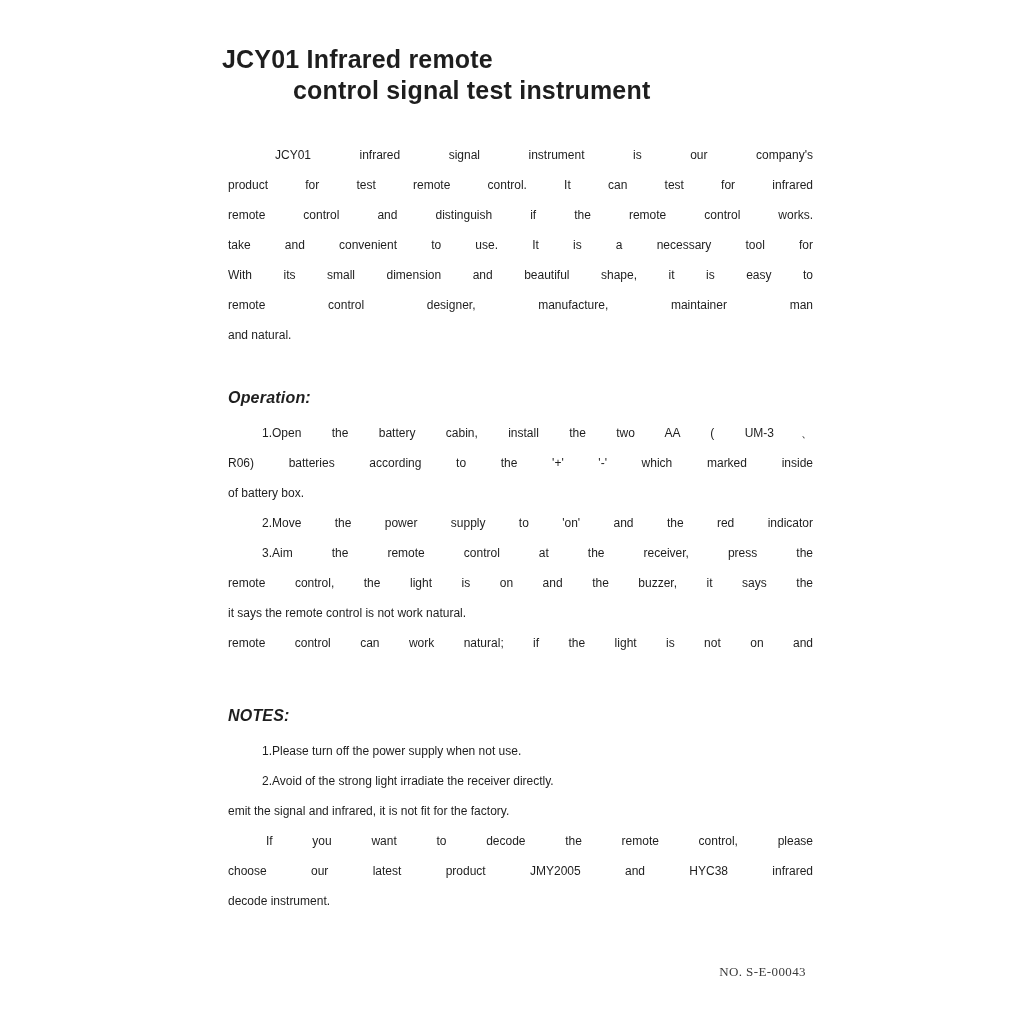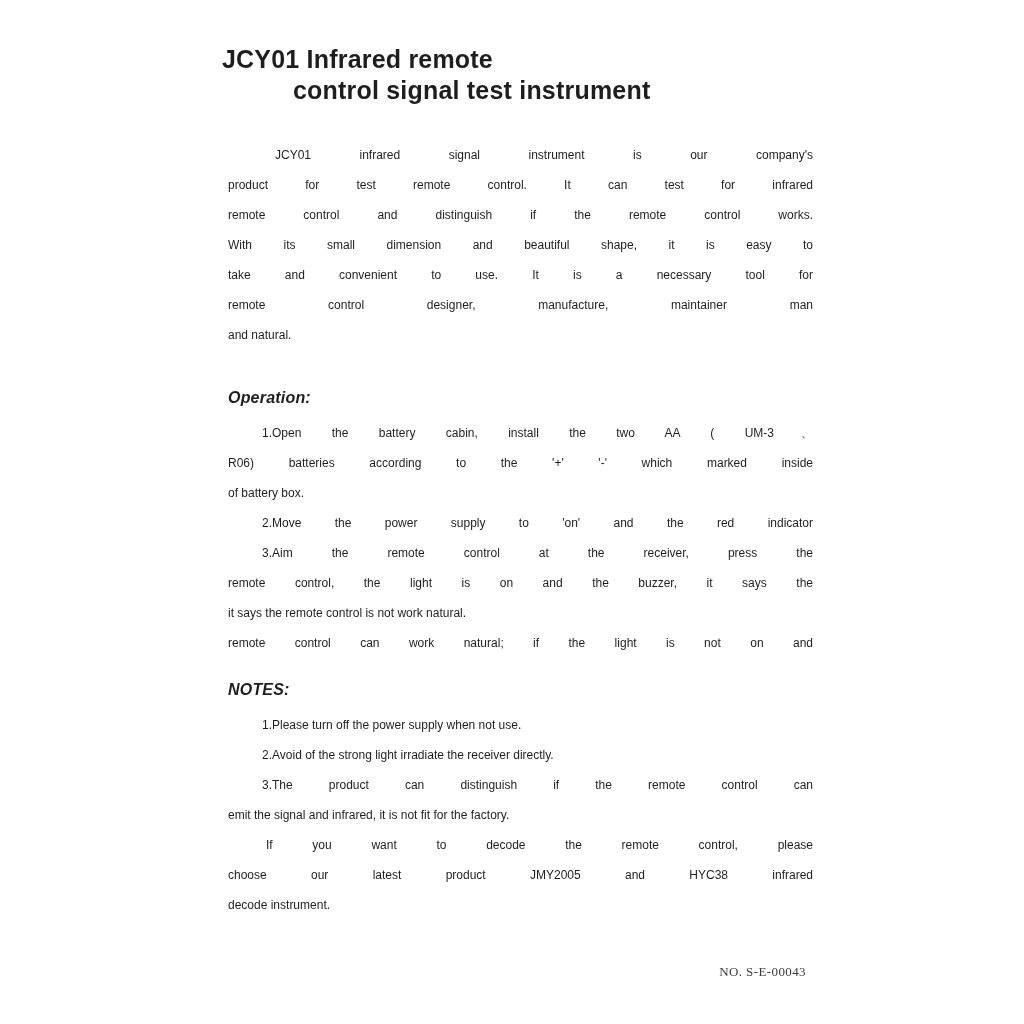--- a/index.html
+++ b/index.html
@@ -54,21 +54,21 @@
   .intro { margin-top: 34px; }
 
   .section-heading {
     font-size: 16px;
     line-height: 28px;
     font-weight: bold;
     margin: 34px 0 6px 0;
     letter-spacing: 0.2px;
     font-style: italic;
   }
-  .section-heading.notes { margin-top: 18px; }
+  .section-heading.notes { margin-top: 44px; }
 
   .footer-code {
     position: absolute;
     top: 964px;
     right: 218px;
     font-family: "Liberation Serif", serif;
     font-size: 13px;
     letter-spacing: 0.4px;
     color: #3a3a3a;
   }
@@ -81,22 +81,22 @@
 
     <h1 class="title">
       <span class="title-line first">JCY01 Infrared remote</span>
       <span class="title-line second">control signal test instrument</span>
     </h1>
 
     <div class="para intro">
       <div class="line j ind-intro">JCY01 infrared signal instrument is our company's</div>
       <div class="line j">product for test remote control. It can test for infrared</div>
       <div class="line j">remote control and distinguish if the remote control works.</div>
+      <div class="line j">take and convenient to use. It is a necessary tool for</div>
       <div class="line j">With its small dimension and beautiful shape, it is easy to</div>
-      <div class="line j">take and convenient to use. It is a necessary tool for</div>
       <div class="line j">remote control designer, manufacture, maintainer man</div>
       <div class="line">and natural.</div>
     </div>
 
     <h2 class="section-heading operation">Operation:</h2>
 
     <div class="para">
       <div class="line j ind-item">1.Open the battery cabin, install the two AA ( UM-3、</div>
       <div class="line j">R06) batteries according to the '+' '-' which marked inside</div>
       <div class="line">of battery box.</div>
@@ -117,21 +117,20 @@
 
     <div class="para">
       <div class="line ind-item">1.Please turn off the power supply when not use.</div>
     </div>
 
     <div class="para">
       <div class="line ind-item">2.Avoid of the strong light irradiate the receiver directly.</div>
     </div>
 
     <div class="para">
-      <div class="line j ind-item">3.The product can distinguish if the remote control can</div>
       <div class="line">emit the signal and infrared, it is not fit for the factory.</div>
     </div>
 
     <div class="para">
       <div class="line j ind-close">If you want to decode the remote control, please</div>
       <div class="line j">choose our latest product JMY2005 and HYC38 infrared</div>
       <div class="line">decode instrument.</div>
     </div>
 
   </div>

